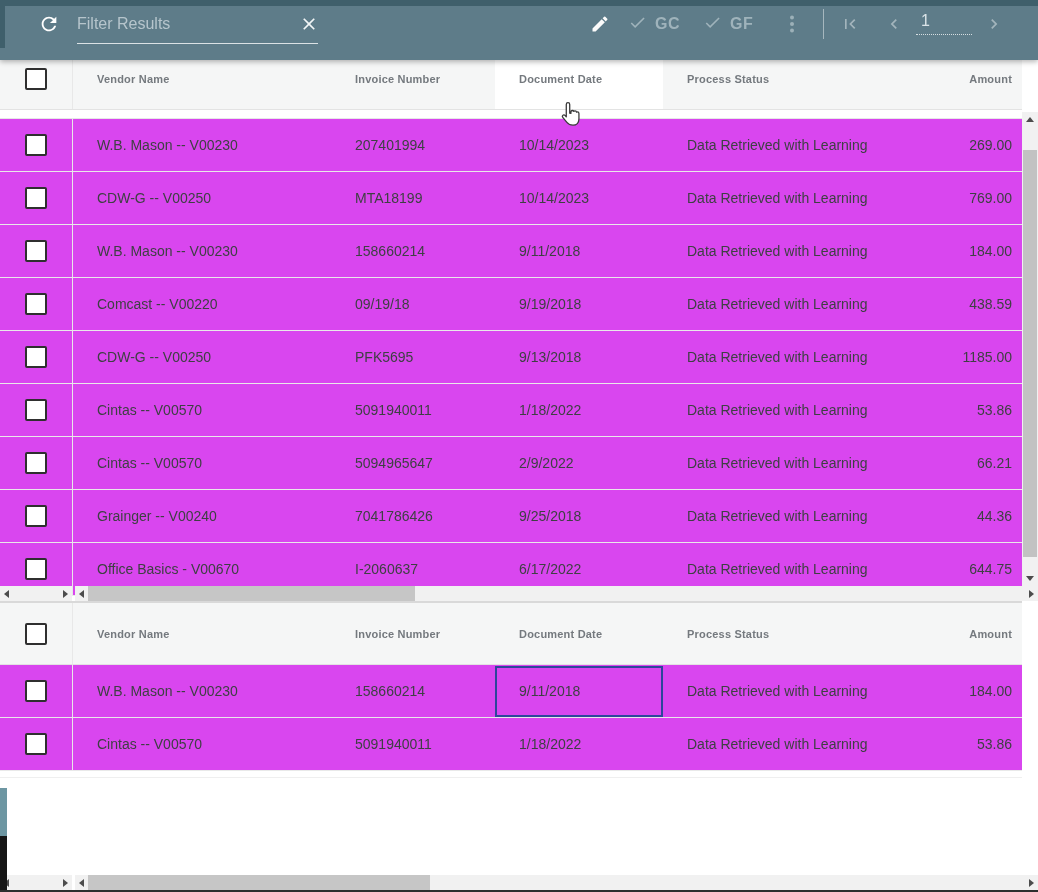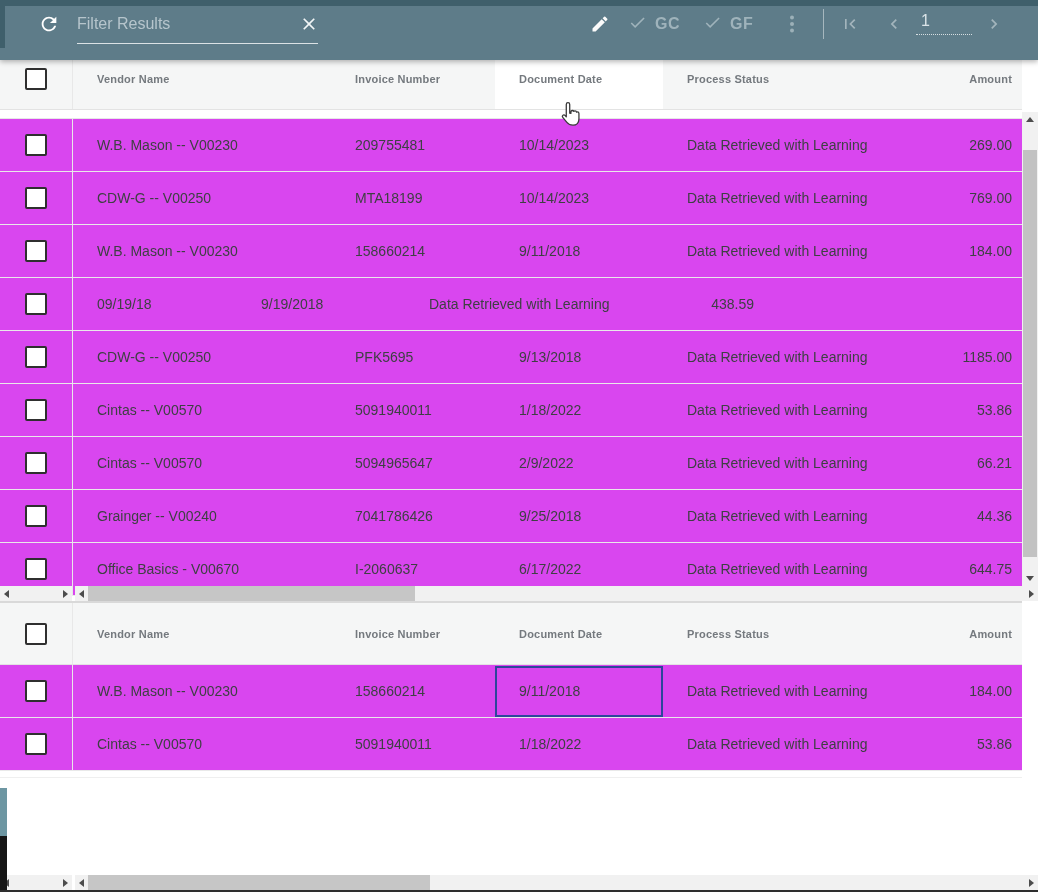--- a/index.html
+++ b/index.html
@@ -181,21 +181,21 @@
     <div class="cell hcell c-amount">Amount</div>
   </div>
 
   <div class="grid-body t1-body">
     <div class="row-spacer"></div>
   <div class="grid-row">
         <div class="cell c-check">
           <span class="checkbox"></span>
         </div>
         <div class="cell c-vendor">W.B. Mason -- V00230</div>
-        <div class="cell c-invoice">209755481</div>
+        <div class="cell c-invoice">207401994</div>
         <div class="cell c-date">10/14/2023</div>
         <div class="cell c-status">Data Retrieved with Learning</div>
         <div class="cell c-amount">269.00</div>
       </div>
       <div class="grid-row">
         <div class="cell c-check">
           <span class="checkbox"></span>
         </div>
         <div class="cell c-vendor">CDW-G -- V00250</div>
         <div class="cell c-invoice">MTA18199</div>
@@ -210,20 +210,21 @@
         <div class="cell c-vendor">W.B. Mason -- V00230</div>
         <div class="cell c-invoice">158660214</div>
         <div class="cell c-date">9/11/2018</div>
         <div class="cell c-status">Data Retrieved with Learning</div>
         <div class="cell c-amount">184.00</div>
       </div>
       <div class="grid-row">
         <div class="cell c-check">
           <span class="checkbox"></span>
         </div>
+        <div class="cell c-vendor">Comcast -- V00220</div>
         <div class="cell c-invoice">09/19/18</div>
         <div class="cell c-date">9/19/2018</div>
         <div class="cell c-status">Data Retrieved with Learning</div>
         <div class="cell c-amount">438.59</div>
       </div>
       <div class="grid-row">
         <div class="cell c-check">
           <span class="checkbox"></span>
         </div>
         <div class="cell c-vendor">CDW-G -- V00250</div>

